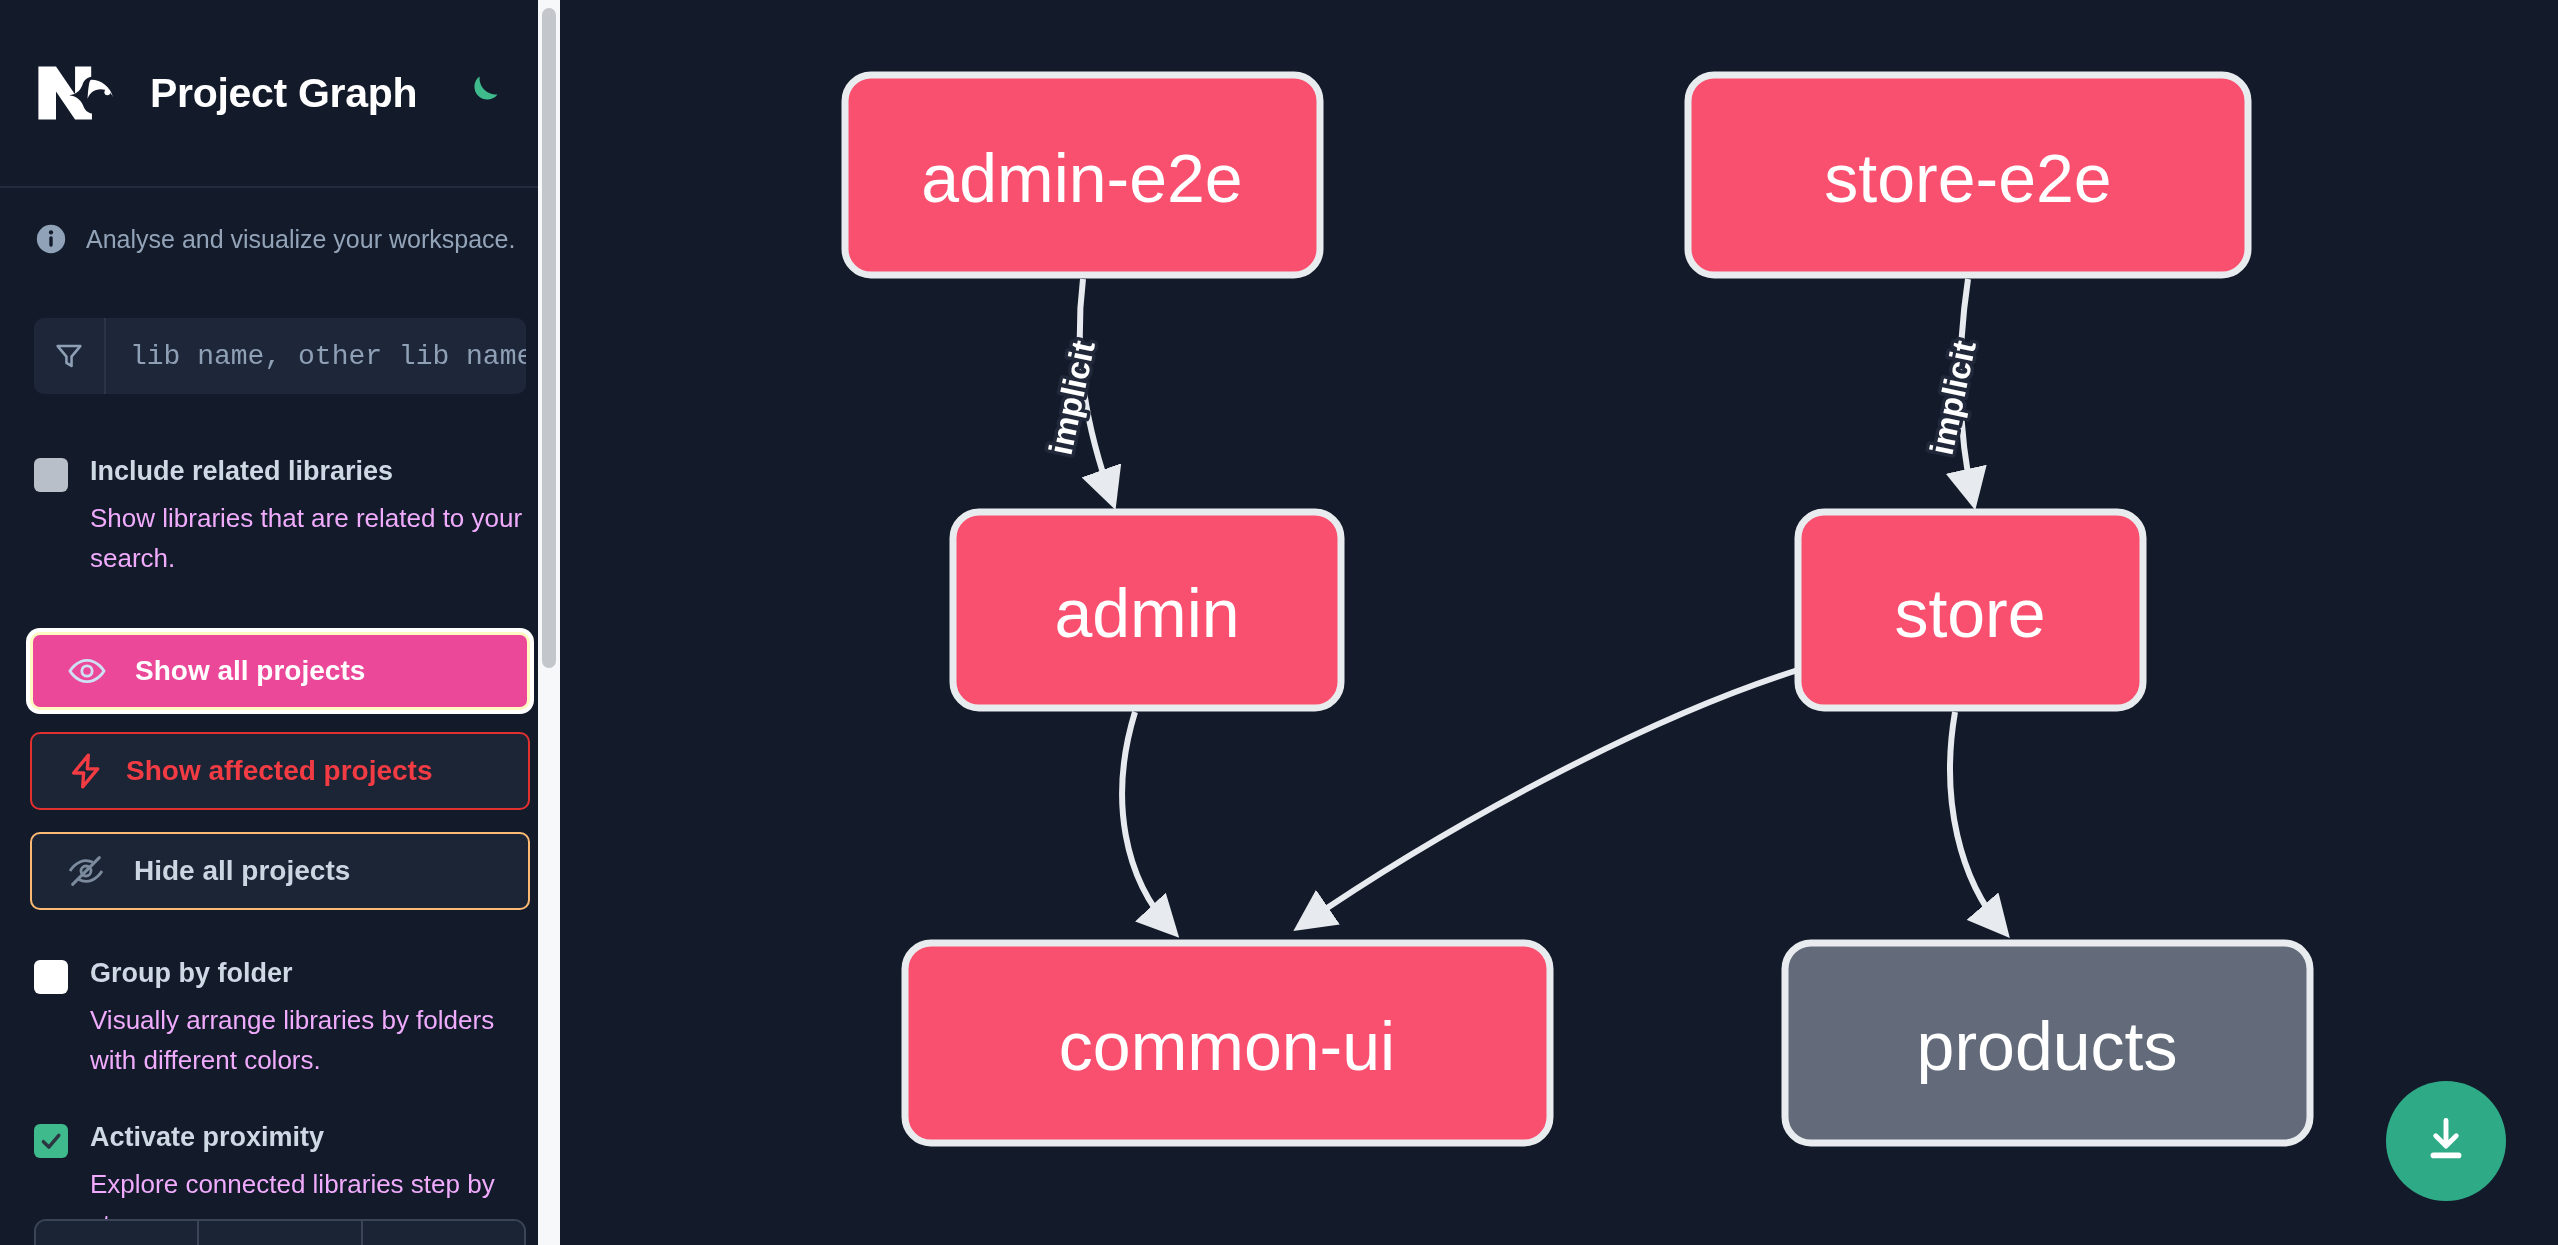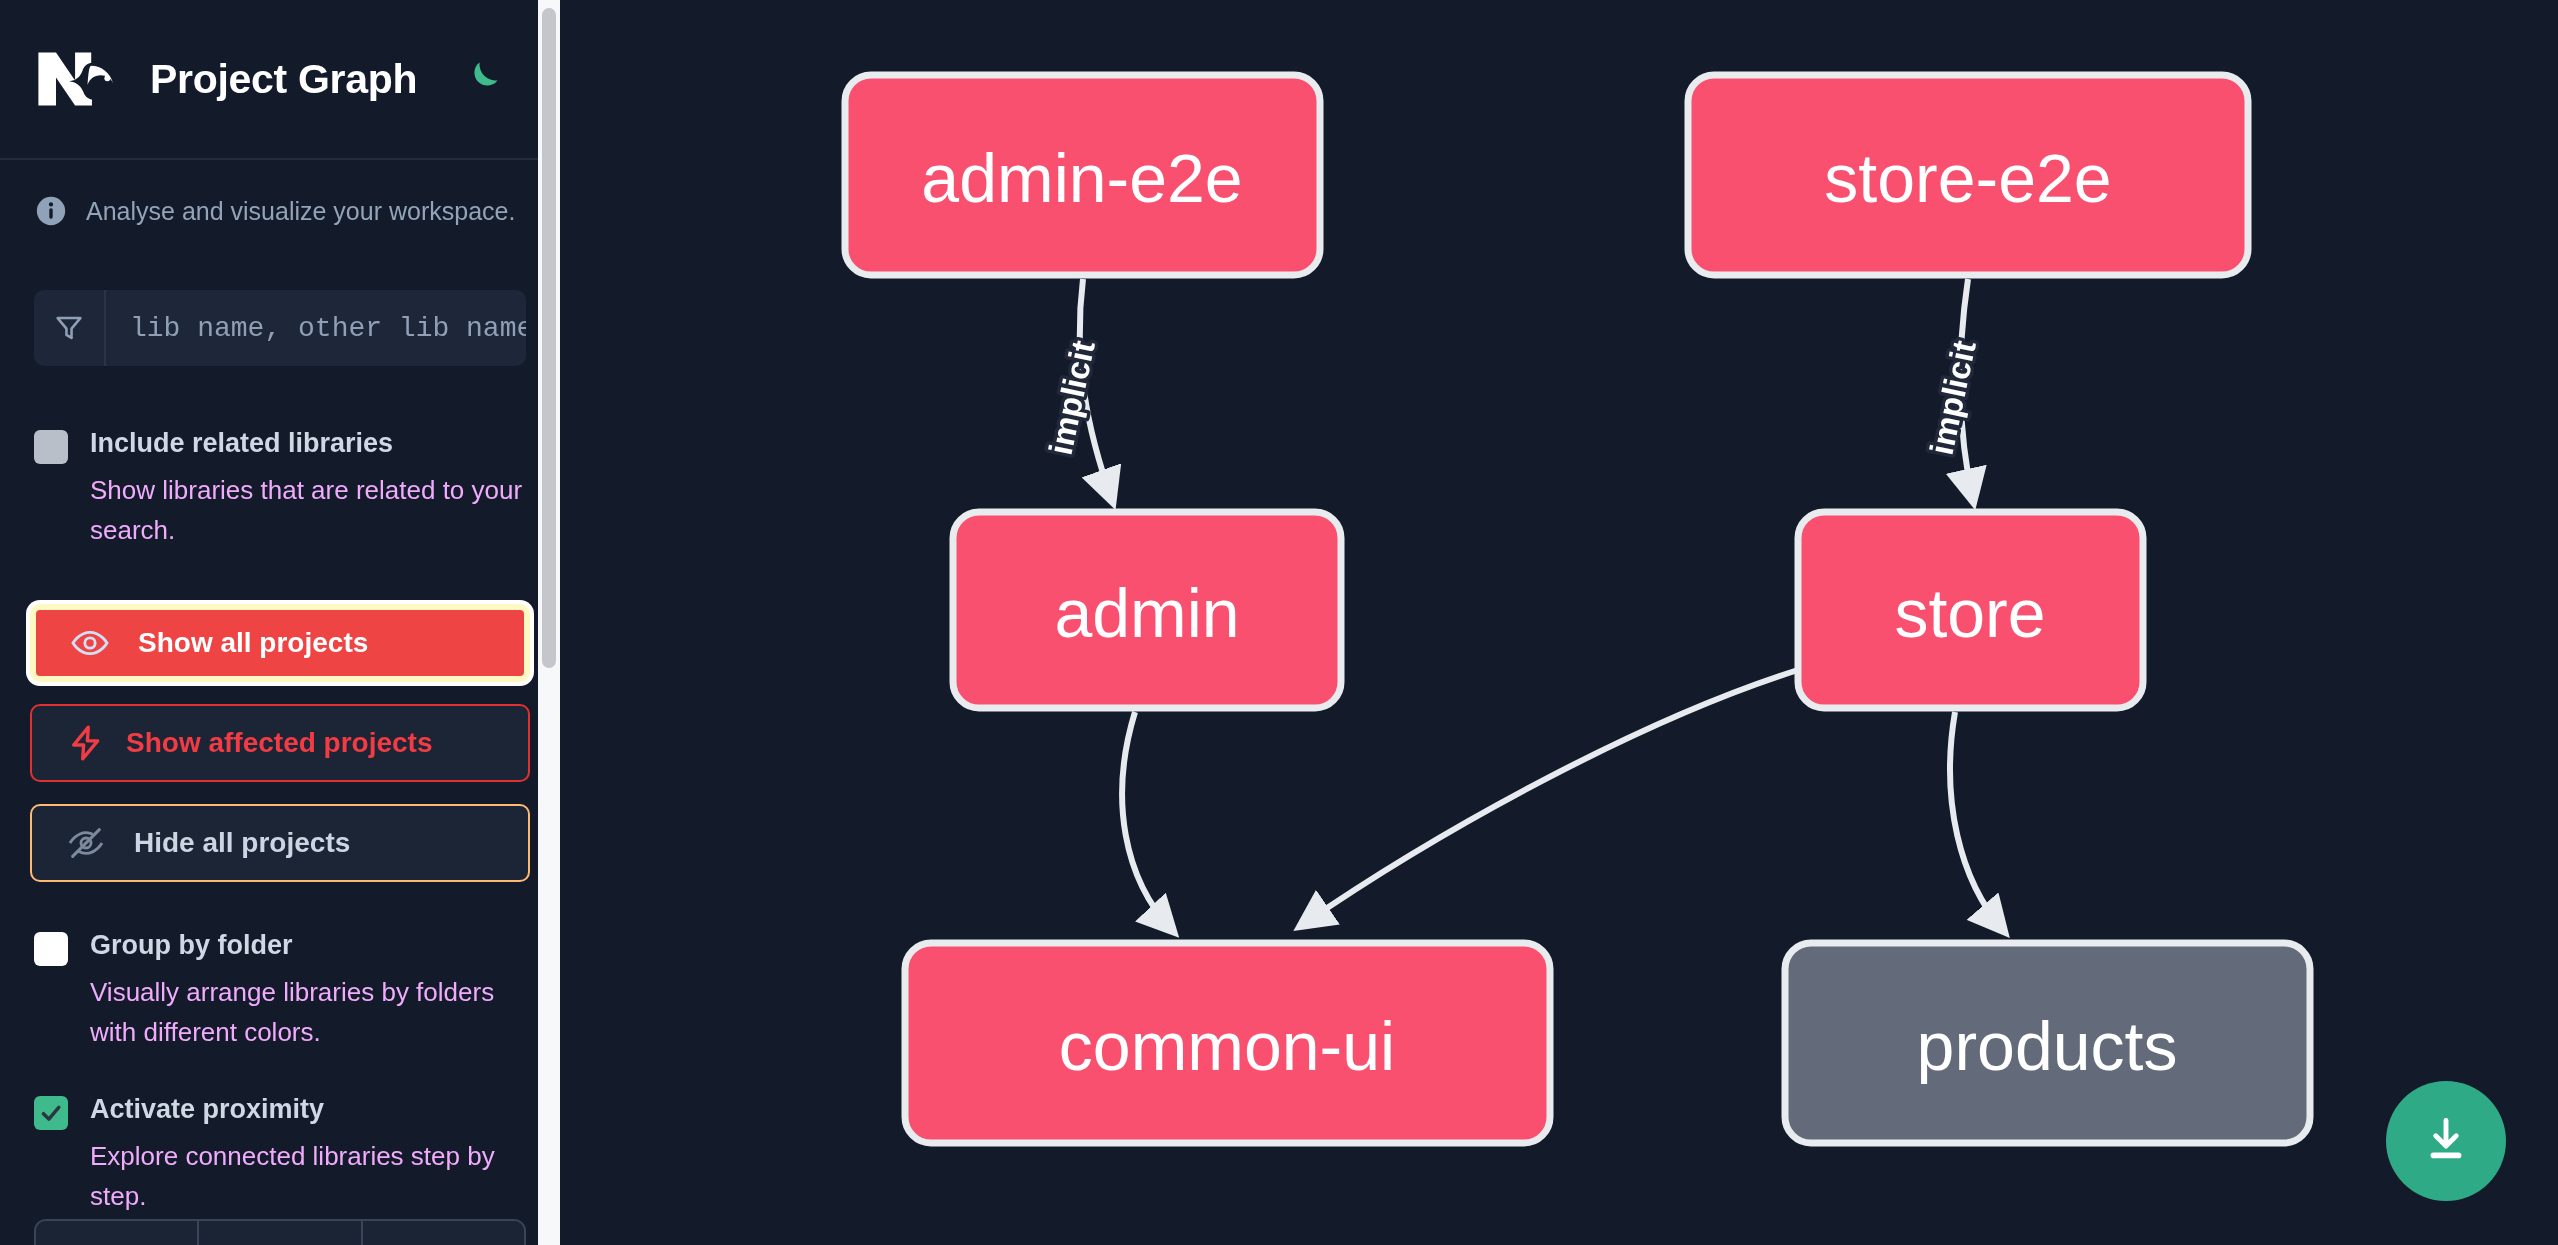--- a/index.html
+++ b/index.html
@@ -23,21 +23,21 @@
   #sidebar {
     position: relative;
     width: 560px;
     height: 1245px;
     background: #131b2b;
     flex: 0 0 560px;
     overflow: hidden;
   }
 
   .sb-header {
-    height: 160px;
+    height: 188px;
     display: flex;
     align-items: center;
     padding: 0 34px;
     border-bottom: 2px solid #222c3e;
   }
 
   .nx-logo {
     width: 88px;
     height: 62px;
     flex: 0 0 88px;
@@ -147,23 +147,23 @@
     border-radius: 10px;
     margin-bottom: 22px;
     padding-left: 34px;
     gap: 28px;
     cursor: pointer;
     background: #1c2536;
     border: 2px solid #fdba74;
   }
   .gbtn .lab { font-size: 28px; font-weight: bold; }
   .gbtn.primary {
-    border: 6px solid #fef9c3;
+    border: 3px solid #fef9c3;
     box-shadow: 0 0 0 4px #ffffff;
-    background: #ef4444;
+    background: #ec4899;
     text-align: center;
   }
   .gbtn.primary .lab { color: #ffffff; }
   .gbtn.danger { border: 2px solid #e03030; gap: 20px; }
   .gbtn.danger .lab { color: #f33b44; }
   .gbtn.muted .lab { color: #ccd6e3; }
 
   .ico { width: 40px; height: 40px; flex: 0 0 40px; }
 
   .bottom-seg {

